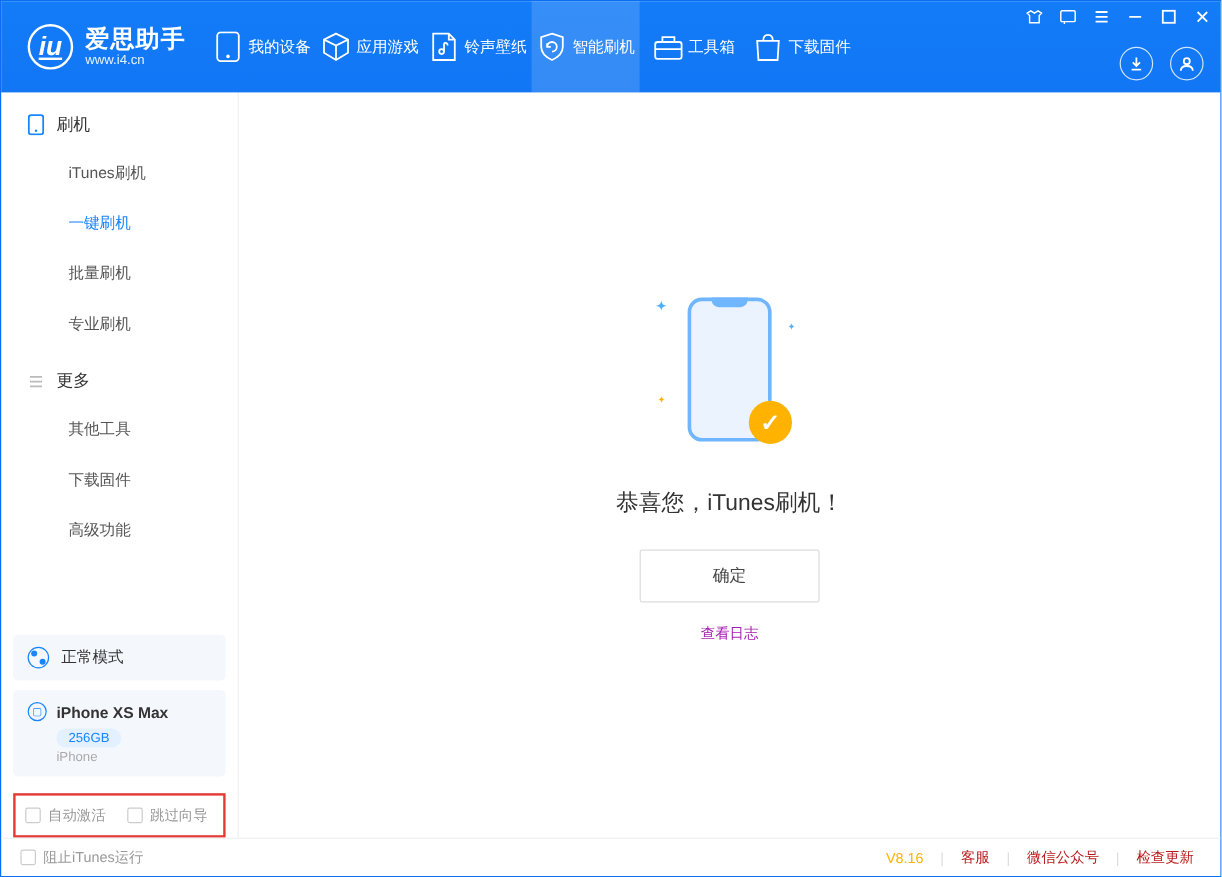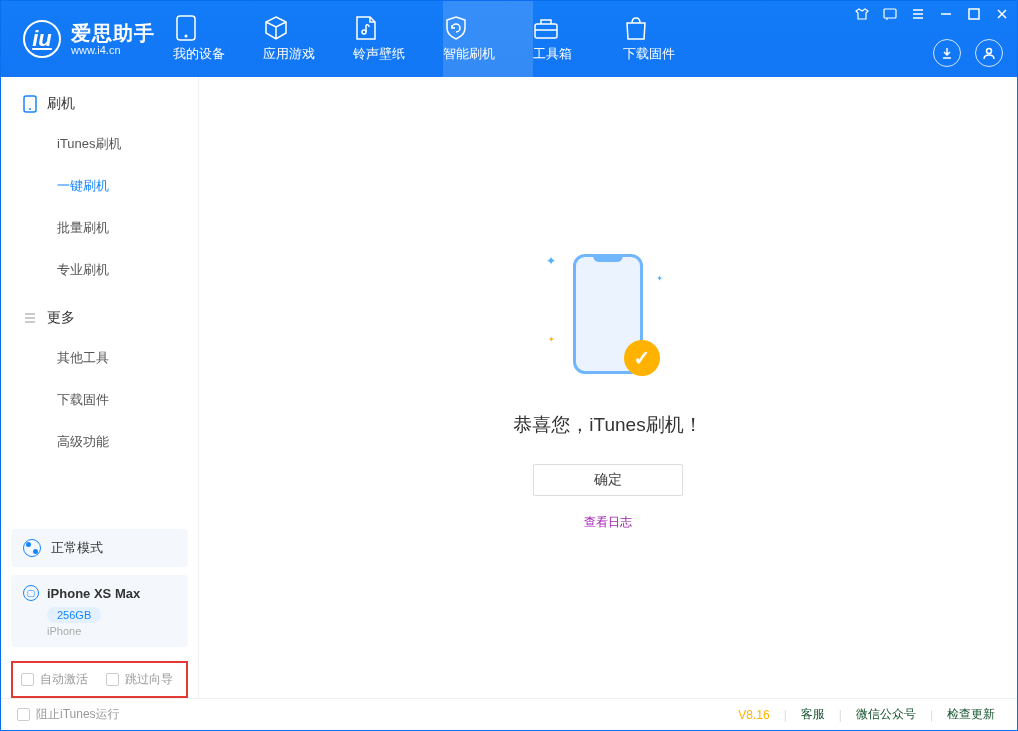--- a/index.html
+++ b/index.html
@@ -5,21 +5,21 @@
 * { margin: 0; padding: 0; box-sizing: border-box; font-family: "Microsoft YaHei", Arial, sans-serif; }
 body { background: #fff; }
 .window { width: 1018px; height: 731px; border: 1px solid #0a6ef0; display: flex; flex-direction: column; position: relative; }
 .titlebar { height: 76px; background: linear-gradient(180deg, #137cf8 0%, #1276f5 100%); display: flex; align-items: stretch; color: #fff; position: relative; }
 .logo-area { display: flex; align-items: center; padding: 0 18px 0 22px; }
 .logo-icon { width: 38px; height: 38px; border: 2.5px solid #fff; border-radius: 50%; display: flex; align-items: center; justify-content: center; font-weight: bold; font-size: 22px; font-style: italic; margin-right: 10px; text-decoration: underline; }
 .logo-text { display: flex; flex-direction: column; line-height: 1.1; }
 .logo-title { font-size: 20px; font-weight: bold; letter-spacing: 1px; }
 .logo-sub { font-size: 11px; opacity: 0.9; }
 .nav-tabs { display: flex; align-items: stretch; }
-.nav-tab { width: 90px; display: flex; flex-direction: column; align-items: flex-start; justify-content: center; font-size: 13px; cursor: pointer; gap: 4px; }
+.nav-tab { width: 90px; display: flex; flex-direction: row; align-items: center; justify-content: center; font-size: 13px; cursor: pointer; gap: 4px; }
 .nav-tab.active { background: rgba(255,255,255,0.15); }
 .nav-icon { width: 26px; height: 26px; display: flex; align-items: center; justify-content: center; }
 .title-controls { position: absolute; right: 8px; top: 6px; display: flex; gap: 14px; align-items: center; color: rgba(255,255,255,0.9); font-size: 13px; }
 .title-controls span { cursor: pointer; }
 .title-circles { position: absolute; right: 14px; bottom: 10px; display: flex; gap: 14px; }
 .circle-btn { width: 28px; height: 28px; border: 1.5px solid rgba(255,255,255,0.8); border-radius: 50%; display: flex; align-items: center; justify-content: center; cursor: pointer; color: #fff; font-size: 14px; }
 .body-area { flex: 1; display: flex; min-height: 0; }
 .sidebar { width: 198px; border-right: 1px solid #eef0f2; display: flex; flex-direction: column; }
 .side-section-title { display: flex; align-items: center; padding: 18px 0 10px 22px; font-size: 14px; color: #333; gap: 10px; }
 .side-items { }
@@ -43,27 +43,27 @@
 .main { flex: 1; position: relative; display: flex; flex-direction: column; align-items: center; justify-content: center; }
 .success-illus { position: relative; width: 140px; height: 140px; margin-bottom: 28px; }
 .phone-shape { position: absolute; left: 35px; top: 10px; width: 70px; height: 120px; border: 3px solid #6fb6ff; border-radius: 12px; background: #eaf3ff; }
 .phone-notch { position: absolute; top: 10px; left: 55px; width: 30px; height: 8px; background: #6fb6ff; border-radius: 0 0 6px 6px; }
 .check-circle { position: absolute; right: 18px; bottom: 8px; width: 36px; height: 36px; background: #ffb300; border-radius: 50%; display: flex; align-items: center; justify-content: center; color: #fff; font-size: 20px; font-weight: bold; }
 .sparkle { position: absolute; color: #ffb300; font-size: 12px; }
 .spark1 { top: 10px; left: 8px; color: #4fb0ff; }
 .spark2 { top: 30px; right: 15px; color: #4fb0ff; font-size: 8px; }
 .spark3 { bottom: 40px; left: 10px; color: #ffb300; font-size: 8px; }
 .success-msg { font-size: 19px; color: #333; margin-bottom: 26px; }
-.confirm-btn { width: 150px; height: 32px; border: 1px solid #ddd; background: #fff; font-size: 14px; color: #444; cursor: pointer; border-radius: 2px; margin-bottom: 18px; }
+.confirm-btn { width: 150px; height: 44px; border: 1px solid #ddd; background: #fff; font-size: 14px; color: #444; cursor: pointer; border-radius: 2px; margin-bottom: 18px; }
 .log-link { font-size: 12px; color: #a21caf; cursor: pointer; }
 .footer { height: 32px; border-top: 1px solid #eef0f2; display: flex; align-items: center; font-size: 12px; color: #999; padding: 0 16px; }
 .footer .chk { color: #999; }
 .footer-right { margin-left: auto; display: flex; align-items: center; gap: 8px; }
 .footer-sep { color: #ddd; }
-.footer-link { color: #14532d; cursor: pointer; padding: 0 6px; }
+.footer-link { color: #b91c1c; cursor: pointer; padding: 0 6px; }
 .version { color: #ffb300; margin-right: 6px; }
 svg { display: block; }
 </style>
 </head>
 <body>
 
 <div class="window">
 
   <div class="titlebar">
     <div class="logo-area">

